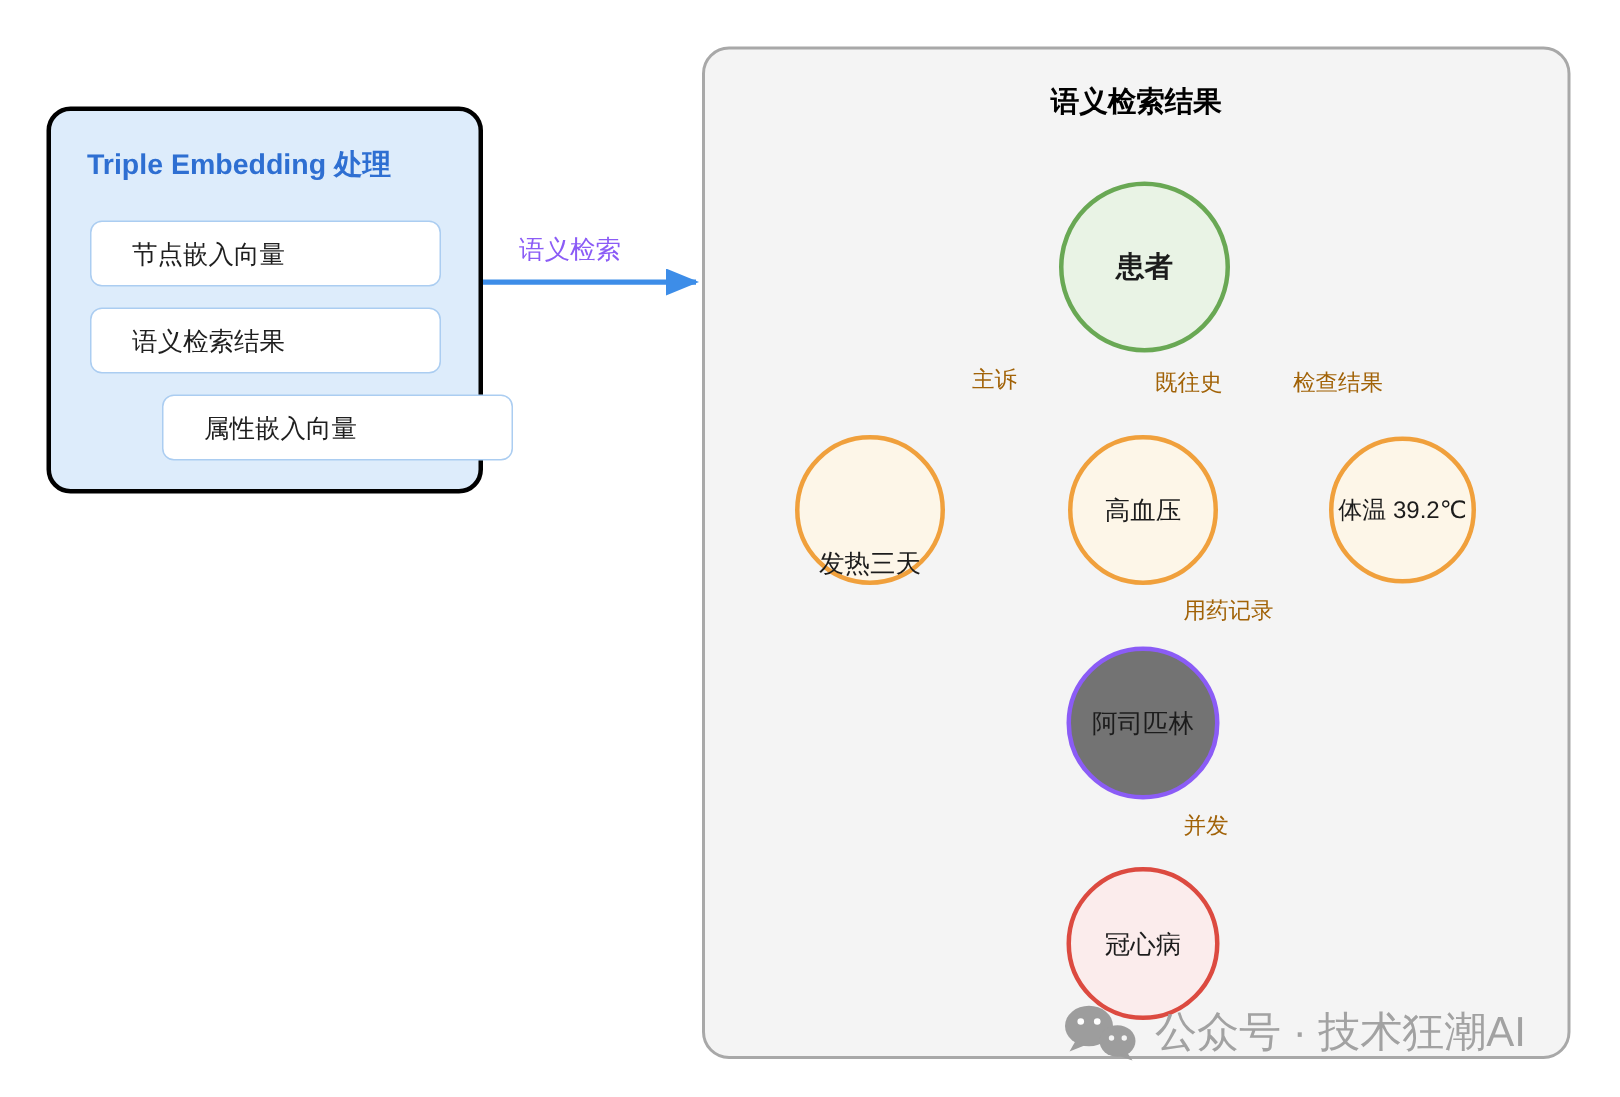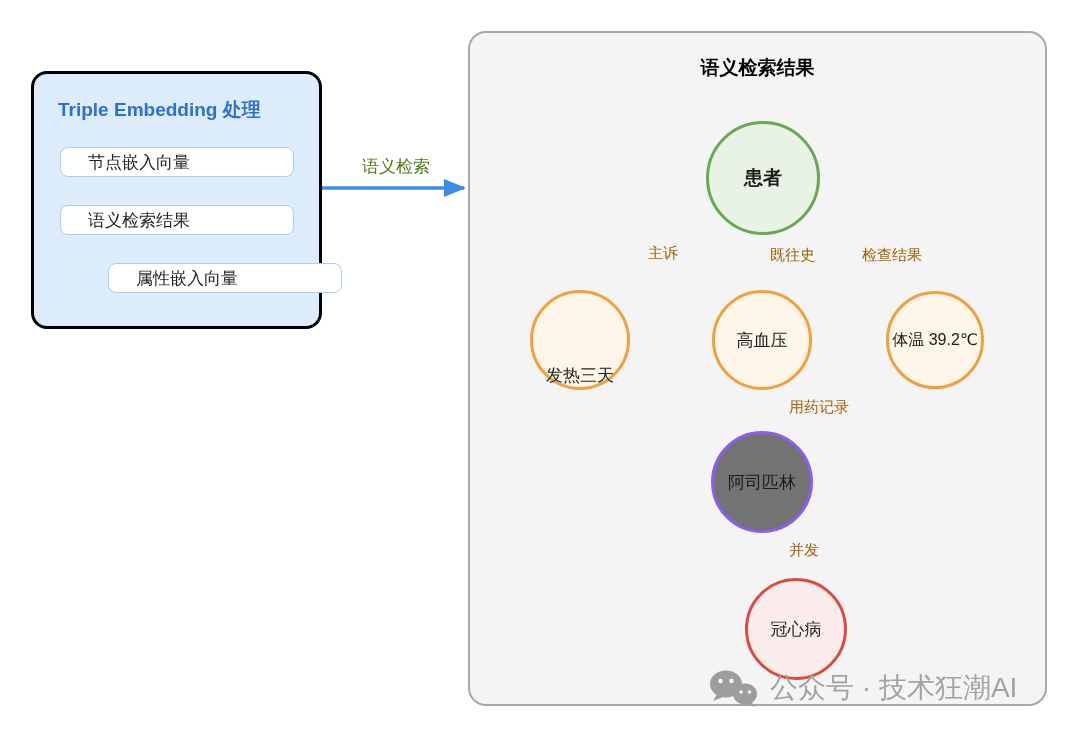--- a/index.html
+++ b/index.html
@@ -36,44 +36,43 @@
     position: absolute;
     left: 24px; top: 23px;
     font-size: 19px;
     font-weight: 700;
     color: #2e6fd2;
     white-space: nowrap;
   }
   .embed-item {
     position: absolute;
     left: 26px;
-    width: 234px; height: 30px;
+    width: 234px; height: 44px;
     box-sizing: border-box;
     background: #ffffff;
     border: 1.5px solid #abcdf1;
     border-radius: 8px;
     display: flex;
     align-items: center;
     padding-left: 27px;
     font-size: 17px;
     color: #1f1f1f;
     white-space: nowrap;
   }
   .embed-item.i0 { top: 73px; }
   .embed-item.i1 { top: 131px; }
   .embed-item.i2 { top: 189px; margin-left: 48px; }
 
   
   .connector-label {
     position: absolute;
     left: 346px; top: 155px;
     font-size: 17px;
-    color: #4d7c0f;
-    white-space: nowrap;
-    margin-left: 16px;
+    color: #8b5cf6;
+    white-space: nowrap;
   }
 
   
   .right-panel {
     position: absolute;
     left: 468px; top: 31px;
     width: 579px; height: 675px;
     box-sizing: border-box;
     background: #f4f4f4;
     border: 2.5px solid #a8a8a8;
@@ -129,21 +128,21 @@
     border: 3px solid #f0a03c;
     font-size: 16px;
   }
   .node-aspirin {
     left: 711px; top: 431px;
     width: 102px; height: 102px;
     background: #737373;
     border: 3px solid #8b5cf6;
   }
   .node-coronary {
-    left: 745px; top: 578px;
+    left: 711px; top: 578px;
     width: 102px; height: 102px;
     background: #fbecec;
     border: 3px solid #dc4a40;
   }
 
   
   .edge-label {
     position: absolute;
     font-size: 15px;
     color: #a16207;

